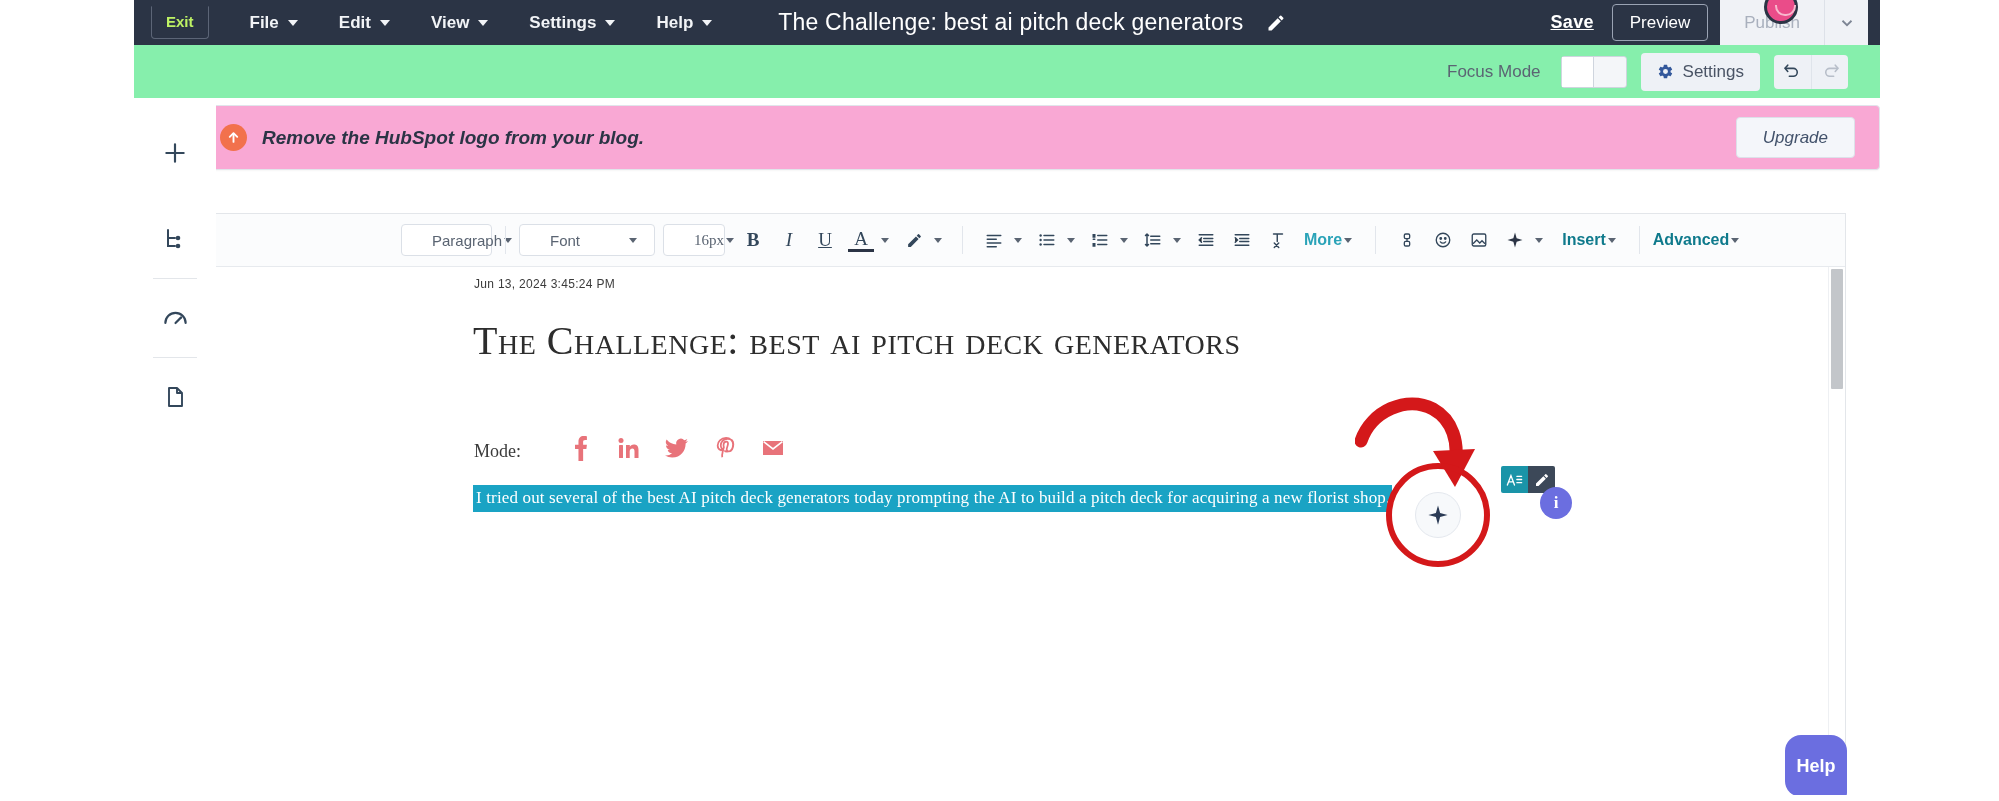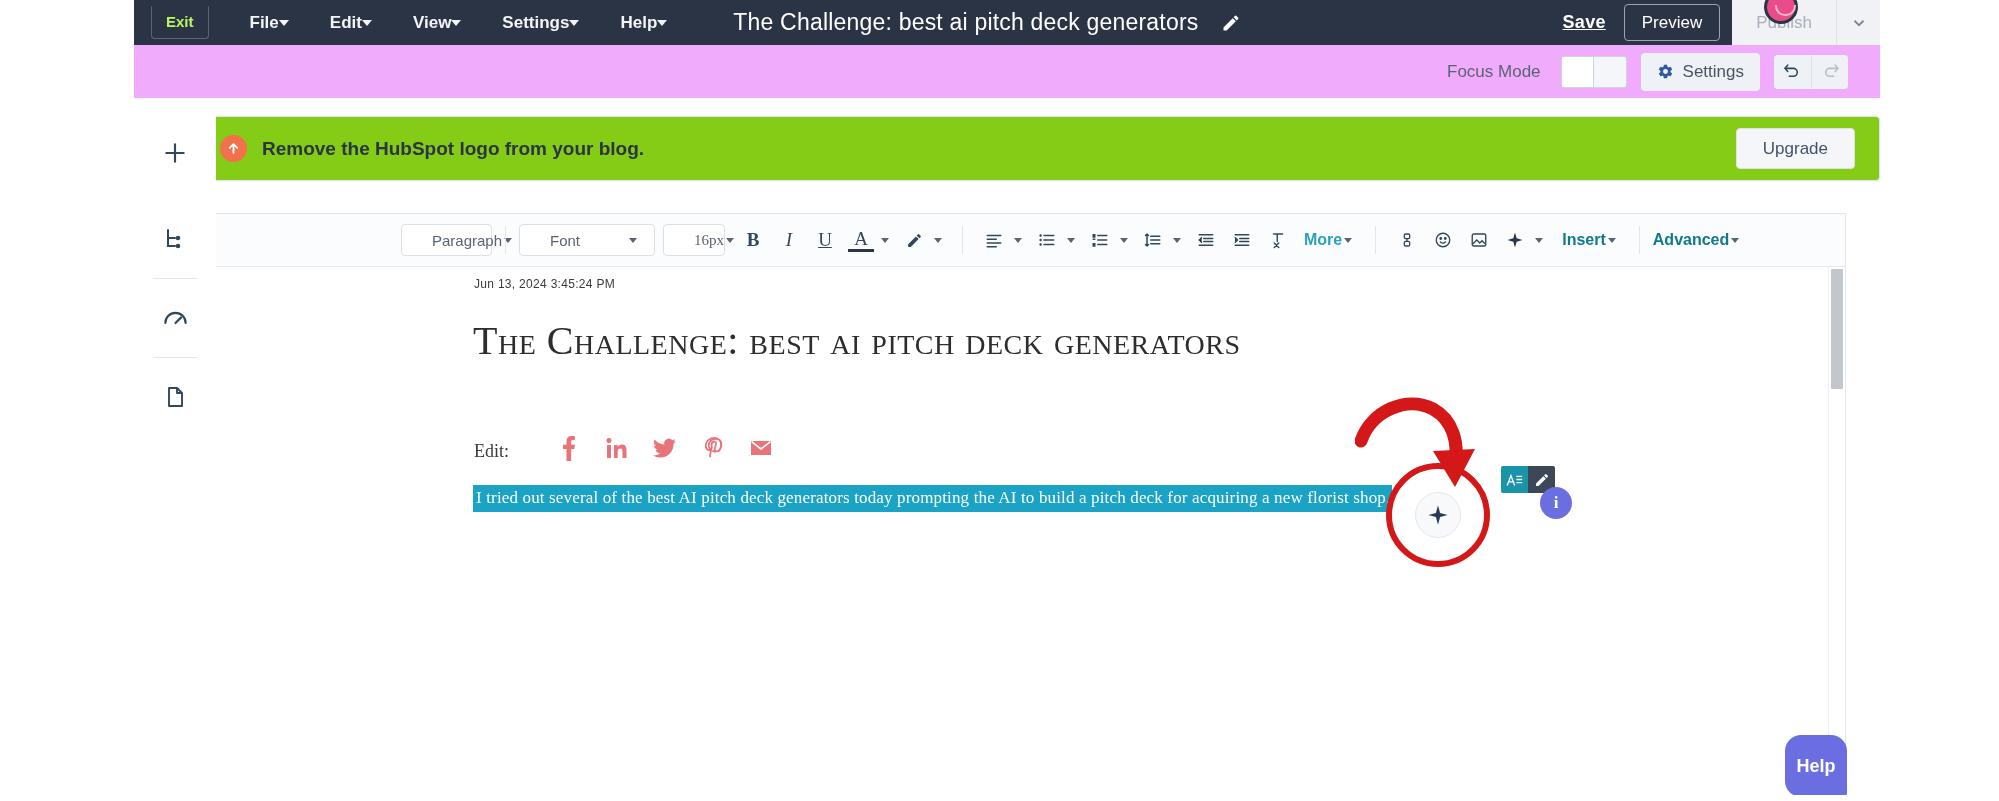--- a/index.html
+++ b/index.html
@@ -20,28 +20,28 @@
     position:absolute; left:134px; top:0; width:1746px; height:45px;
     background:#2b3445; display:flex; align-items:center;
   }
   .exit-btn {
     margin-left:17px; color:#bef264; font-size:15px; font-weight:600;
     padding:7px 14px 9px; border:1px solid #5c6577; border-top-color:transparent;
     border-radius:0 0 4px 4px; line-height:1;
   }
   .menu-item {
     color:#f2f4f7; font-size:17px; font-weight:600; margin-left:41px;
-    display:flex; align-items:center; line-height:1;
+    display:flex; align-items:center; gap:9px; line-height:1;
   }
   .caret-d { width:0;height:0;border-left:5px solid transparent;border-right:5px solid transparent;border-top:6px solid currentColor; display:inline-block; }
   .doc-title {
     color:#ffffff; font-size:23px; font-weight:400; margin-left:66px; letter-spacing:.2px; white-space:nowrap;
   }
   .pencil-title { margin-left:22px; color:#fff; display:flex; align-items:center;}
-  .topbar-right { margin-left:auto; display:flex; align-items:center; height:100%; padding-right:0px;}
+  .topbar-right { margin-left:auto; display:flex; align-items:center; height:100%; padding-right:12px;}
   .save-link { color:#fff; font-size:18px; font-weight:700; text-decoration:underline; margin-right:18px; letter-spacing:.3px;}
   .preview-btn {
     color:#fff; font-size:17px; border:1px solid #9aa3b3; border-radius:4px;
     padding:9px 17px; line-height:1; background:transparent;
   }
   .publish-wrap { display:flex; margin-left:12px; height:45px; }
   .publish-btn {
     background:#f0f2f6; color:#a9b0bd; font-size:17px; padding:0 24px;
     display:flex; align-items:center; border:none; height:45px;
   }
@@ -51,21 +51,21 @@
   }
   .notif-dot {
     position:absolute; right:82px; top:-10px; width:34px; height:34px; border-radius:50%;
     background:#ea4c89; border:3px solid #2b3445; z-index:9;
   }
   .notif-dot:after{content:"";position:absolute;left:8px;top:12px;width:17px;height:9px;border:2px solid #f7b8cd;border-top:none;border-radius:0 0 10px 10px;}
 
   
   .subbar {
     position:absolute; left:134px; top:45px; width:1746px; height:53px;
-    background:#f0abfc; display:flex; align-items:center; justify-content:flex-end;
+    background:#86efac; display:flex; align-items:center; justify-content:flex-end;
     padding-right:32px; gap:14px;
   }
   .focus-label { color:#5b6473; font-size:17px; margin-right:6px; }
   .toggle {
     width:66px;height:32px;border:1px solid #cfd5de;border-radius:3px;
     background:linear-gradient(to right,#ffffff 0 50%, #f4f6f9 50% 100%);
     display:flex;
   }
   .toggle .knob{width:50%;background:#fff;border-right:1px solid #cfd5de;}
   .settings-btn {
@@ -73,24 +73,25 @@
     color:#4a5465; font-size:17px;
   }
   .undo-group { display:flex; border-radius:4px; overflow:hidden; }
   .undo-btn, .redo-btn {
     width:37px;height:34px;background:#eef1f6;display:flex;align-items:center;justify-content:center;
   }
   .redo-btn{ border-left:1px solid #dfe4eb; }
 
   
   .banner {
-    position:absolute; left:195px; top:116px; width:1685px; height:65px;
-    background:#84cc16; border:1px solid #e1e5eb; border-radius:4px;
+    position:absolute; left:195px; top:105px; width:1685px; height:65px;
+    background:#f9a8d4; border:1px solid #e1e5eb; border-radius:4px;
     display:flex; align-items:center; padding:0 24px;
     box-shadow:0 1px 2px rgba(0,0,0,.04);
+    font-style:italic;
   }
   .banner-icon {
     width:27px;height:27px;border-radius:50%;background:#f2714c;
     display:flex;align-items:center;justify-content:center;margin-right:15px;flex:none;
   }
   .banner-strong { color:#2b3445; font-size:19px; font-weight:700; }
   .banner-sub { color:#44506a; font-size:17px; margin-left:20px; }
   .upgrade-btn {
     margin-left:auto; background:#f4f6fa; border:1px solid #dce1e9; border-radius:4px;
     color:#42526b; font-size:17px; padding:11px 26px; line-height:1;
@@ -374,21 +375,21 @@
       <div class="tbsep" style="margin-left:16px"></div>
       <div class="adv-lbl">Advanced</div>
       <i class="tcaret"></i>
     </div>
 
     <div class="ed-body">
       <div class="doc-date">Jun 13, 2024 3:45:24 PM</div>
       <div class="doc-h1">The Challenge: best ai pitch deck generators</div>
 
       <div class="share-row">
-        <span class="share-lbl">Edit:</span>
+        <span class="share-lbl">Mode:</span>
         <span class="sicon">
           <svg width="15" height="26" viewBox="0 0 12 24" fill="#e8737a">
               <path d="M7.5 24V13h3l.5-4h-3.5V6.6c0-1.1.3-1.9 1.9-1.9H11V1.2C10.6 1.1 9.4 1 8 1 5.1 1 3.2 2.8 3.2 6.1V9H0v4h3.2v11z"></path>
             </svg>
         </span>
         <span class="sicon">
           <svg width="24" height="24" viewBox="0 0 24 24" fill="#e8737a">
               <rect x="2" y="9" width="4" height="13" rx="0.5"></rect>
               <circle cx="4" cy="4.5" r="2.5"></circle>
               <path d="M9 9h3.8v1.8c.6-1.1 2-2.2 4.1-2.2 3.4 0 4.6 2.1 4.6 5.4V22h-4v-6.6c0-1.8-.6-3-2.2-3-1.3 0-2.1.9-2.4 1.8-.1.3-.2.8-.2 1.3V22H9z"></path>

